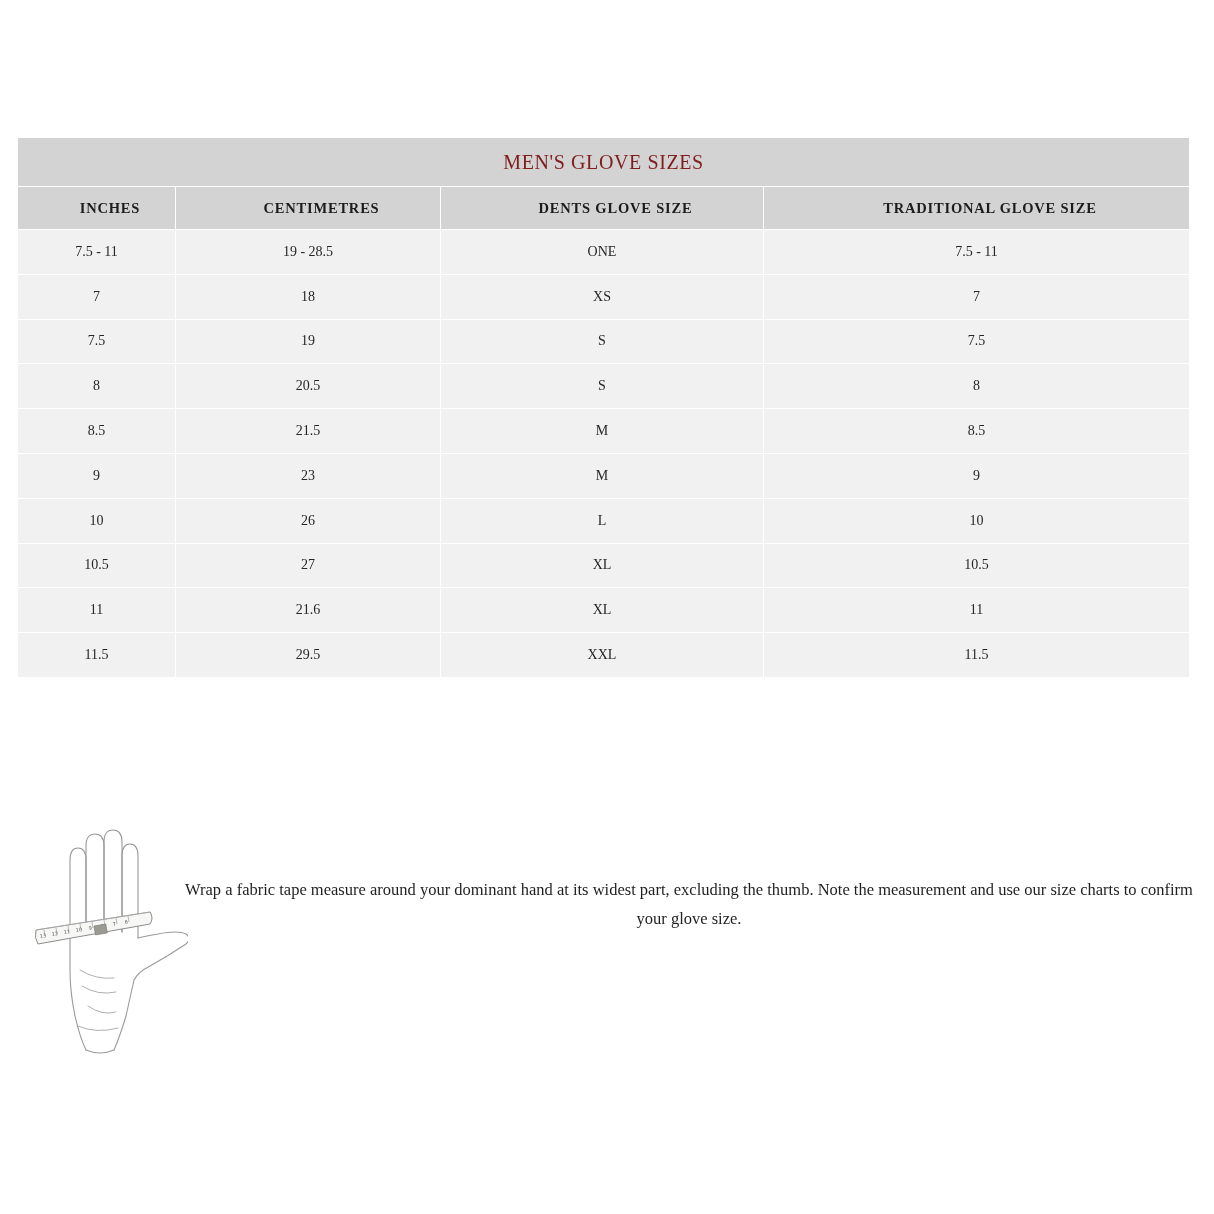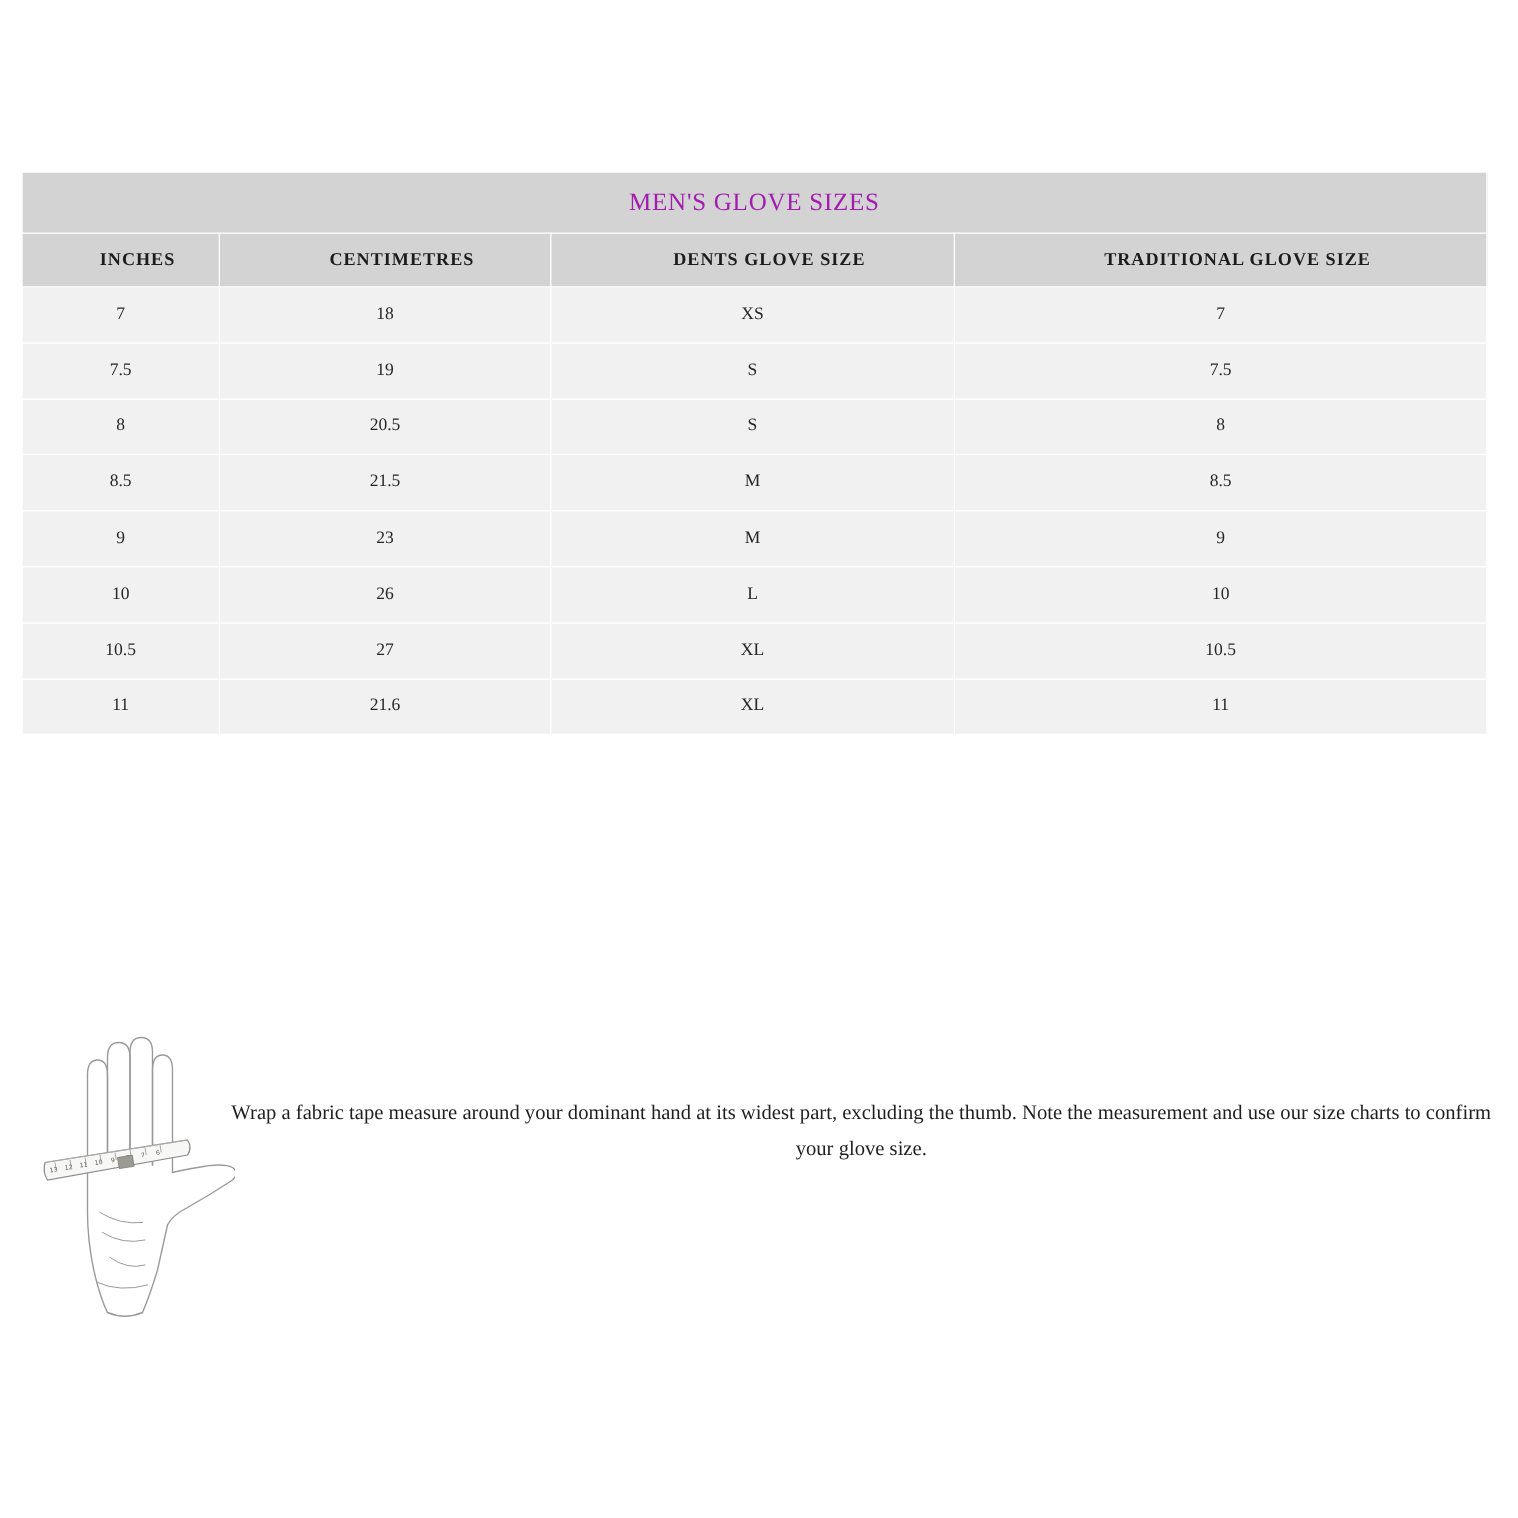--- a/index.html
+++ b/index.html
@@ -41,21 +41,21 @@
     border: 1px solid #ffffff;
     text-align: center;
     vertical-align: middle;
   }
   .title-cell {
     background: #d3d3d3;
     font-size: 20px;
     letter-spacing: 0.6px;
     font-weight: 400;
     height: 46px;
-    color: #a21caf;
+    color: #7f1d1d;
     font-family: "Liberation Serif", serif;
   }
   .head-cell {
     background: #d3d3d3;
     font-size: 14.5px;
     font-weight: bold;
     letter-spacing: 0.8px;
     height: 40px;
     color: #1c1c1c;
     padding-left: 28px;
@@ -121,20 +121,26 @@
         </tr>
         <tr>
           <th class="head-cell">INCHES</th>
           <th class="head-cell">CENTIMETRES</th>
           <th class="head-cell">DENTS GLOVE SIZE</th>
           <th class="head-cell">TRADITIONAL GLOVE SIZE</th>
         </tr>
       </thead>
       <tbody>
         <tr>
+          <td class="body-cell">7.5 - 11</td>
+          <td class="body-cell">19 - 28.5</td>
+          <td class="body-cell">ONE</td>
+          <td class="body-cell">7.5 - 11</td>
+        </tr>
+        <tr>
           <td class="body-cell">7</td>
           <td class="body-cell">18</td>
           <td class="body-cell">XS</td>
           <td class="body-cell">7</td>
         </tr>
         <tr>
           <td class="body-cell">7.5</td>
           <td class="body-cell">19</td>
           <td class="body-cell">S</td>
           <td class="body-cell">7.5</td>
@@ -167,20 +173,26 @@
           <td class="body-cell">10.5</td>
           <td class="body-cell">27</td>
           <td class="body-cell">XL</td>
           <td class="body-cell">10.5</td>
         </tr>
         <tr>
           <td class="body-cell">11</td>
           <td class="body-cell">21.6</td>
           <td class="body-cell">XL</td>
           <td class="body-cell">11</td>
+        </tr>
+        <tr>
+          <td class="body-cell">11.5</td>
+          <td class="body-cell">29.5</td>
+          <td class="body-cell">XXL</td>
+          <td class="body-cell">11.5</td>
         </tr>
       </tbody>
     </table>
   </div>
 
   <div class="bottom">
 
     <div class="hand-figure">
       <svg viewBox="0 0 170 240" width="170" height="240" xmlns="http://www.w3.org/2000/svg">
         <g fill="none" stroke="#9a9a9a" stroke-width="1.1" stroke-linecap="round" stroke-linejoin="round">

